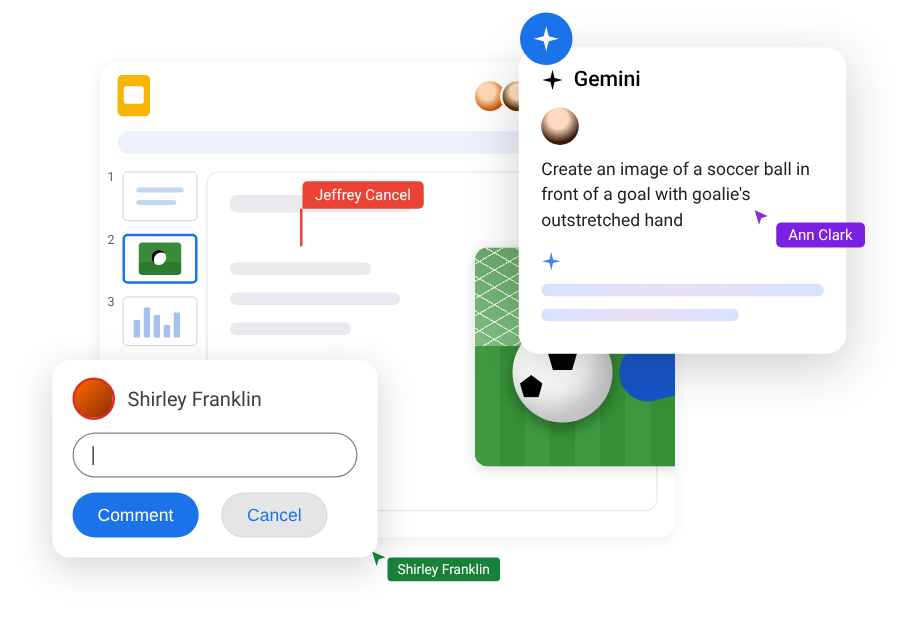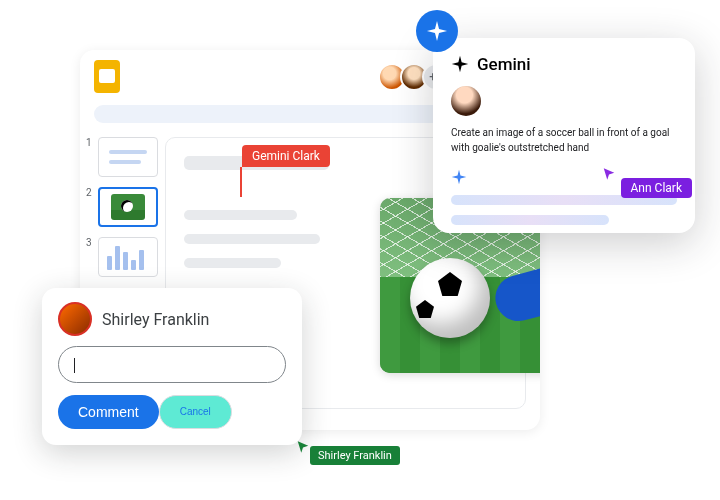--- a/index.html
+++ b/index.html
@@ -54,26 +54,26 @@
   .ball { position:absolute; left: 30px; bottom: 35px; width: 80px; height: 80px; border-radius:50%; background:#fff; box-shadow: inset -10px -14px 20px rgba(0,0,0,0.25), 0 6px 10px rgba(0,0,0,0.3); }
   .ball::before { content:''; position:absolute; left:28px; top:14px; width:24px; height:24px; background:#000; clip-path: polygon(50% 0,100% 38%,82% 100%,18% 100%,0 38%);}
   .ball::after { content:''; position:absolute; left:6px; top:42px; width:18px; height:18px; background:#000; clip-path: polygon(50% 0,100% 38%,82% 100%,18% 100%,0 38%); box-shadow: 46px -22px 0 0 #000, 42px 22px 0 0 #000; }
   .glove{position:absolute;right:-10px;bottom:55px;width:70px;height:46px;background:#1656c9;border-radius:30px 10px 10px 30px;transform:rotate(-15deg);}
   .glove::before{content:'';position:absolute;right:-10px;top:6px;width:26px;height:34px;background:#fff;border-radius:4px;}
 
   .tag-jc { position:absolute; left: 242px; top: 145px; background:#ea4335; color:#fff; font-size:12px; padding:4px 10px; border-radius:4px 4px 4px 0; z-index: 5; }
   .tag-jc::before { content:''; position:absolute; left:-2px; top:22px; width:2px; height:30px; background:#ea4335; }
 
   
-  .gemini-panel { position:absolute; right: 25px; top: 38px; width: 262px; background:#fff; border-radius:16px; padding:16px 18px 8px 18px; box-shadow: 0 10px 40px rgba(32,33,36,0.22); z-index: 20; }
+  .gemini-panel { position:absolute; right: 43px; top: 38px; width: 262px; background:#fff; border-radius:16px; padding:16px 18px 26px 18px; box-shadow: 0 10px 40px rgba(32,33,36,0.22); z-index: 20; }
   .gemini-head { display:flex; align-items:center; gap:8px; font-size:17px; font-weight:500; margin-bottom:12px; }
   .spark-black { width:18px; height:18px; }
   .spark-black path { fill:#000; }
   .gemini-av { width:30px; height:30px; border-radius:50%; background: radial-gradient(circle at 45% 30%, #ffd9c0 0 30%, #3a1a0a 70%); margin-bottom:10px; }
-  .gemini-text { font-size:10px; line-height:1.45; color:#202124; margin-bottom:14px; }
+  .gemini-text { font-size:14px; line-height:1.45; color:#202124; margin-bottom:14px; }
   .gemini-loading { display:flex; align-items:center; gap:10px; margin-bottom:10px; }
   .spark-color { width:16px; height:16px; }
   .spark-color path { fill:#4285f4; }
   .shimmer { height:10px; border-radius:6px; background: linear-gradient(90deg,#d7e3fb 0%, #e8dff6 50%, #d7e3fb 100%); }
   .shimmer.s1 { width: 100%; margin-bottom:10px; }
   .shimmer.s2 { width: 70%; }
 
   .ann-cursor { position:absolute; right: 104px; top: 166px; z-index:25; }
   .ann-cursor svg { width:14px; height:14px; }
   .ann-cursor svg path { fill:#8a2be2; }
@@ -83,23 +83,23 @@
   .gemini-badge svg { width:22px; height:22px; }
   .gemini-badge svg path { fill:#fff; }
 
   
   .comment-box { position:absolute; left:42px; top:288px; width:260px; background:#fff; border-radius:14px; padding:14px 16px 16px 16px; box-shadow: 0 8px 30px rgba(32,33,36,0.2); z-index:40; }
   .comment-head { display:flex; align-items:center; gap:10px; margin-bottom:10px; }
   .comment-av { width:34px; height:34px; border-radius:50%; background: linear-gradient(135deg,#ff6a00,#8a2b00); border:2px solid #d93025; }
   .comment-name { font-size:16px; color:#3c4043; font-weight:400; }
   .comment-input { border:1px solid #80868b; border-radius:22px; padding:9px 14px; font-size:14px; color:#3c4043; margin-bottom:12px; position:relative; }
   .caret { display:inline-block; width:1px; height:15px; background:#202124; vertical-align:middle; margin-left:1px; }
-  .btn-row { display:flex; gap:0; }
+  .btn-row { display:flex; gap:18px; }
   .btn-primary { background:#1a73e8; color:#fff; border:none; border-radius:22px; padding:9px 20px; font-size:14px; font-weight:500; cursor:pointer; }
-  .btn-secondary { background:#5eead4; color:#1a73e8; border:1px solid #dadce0; border-radius:22px; padding:9px 20px; font-size:10px; font-weight:500; cursor:pointer; }
+  .btn-secondary { background:#e5e5e5; color:#1a73e8; border:1px solid #dadce0; border-radius:22px; padding:9px 20px; font-size:14px; font-weight:500; cursor:pointer; }
 
   
   .green-cursor-wrap { position:absolute; left:296px; top:440px; z-index:50; display:flex; align-items:flex-start; gap:2px; }
   .green-cursor-wrap svg { width:14px; height:14px; }
   .green-cursor-wrap svg path { fill:#188038; }
   .tag-green { background:#188038; color:#fff; font-size:11px; padding:3px 8px; border-radius:3px; margin-top:6px; margin-left:-2px; }
 </style>
 </head>
 <body>
 
@@ -161,21 +161,21 @@
       <div class="soccer-img">
         <div class="net"></div>
         <div class="grass"></div>
         <div class="glove"></div>
         <div class="ball"></div>
       </div>
     </div>
   </div>
 </div>
 
-<div class="tag-jc">Gemini Clark</div>
+<div class="tag-jc">Jeffrey Cancel</div>
 
 <div class="gemini-badge">
   <svg viewBox="0 0 24 24">
       <path d="M12 1 L14.2 9.8 L23 12 L14.2 14.2 L12 23 L9.8 14.2 L1 12 L9.8 9.8 Z"></path>
     </svg>
 </div>
 
 <div class="gemini-panel">
   <div class="gemini-head">
     <svg class="spark-black" viewBox="0 0 24 24">

